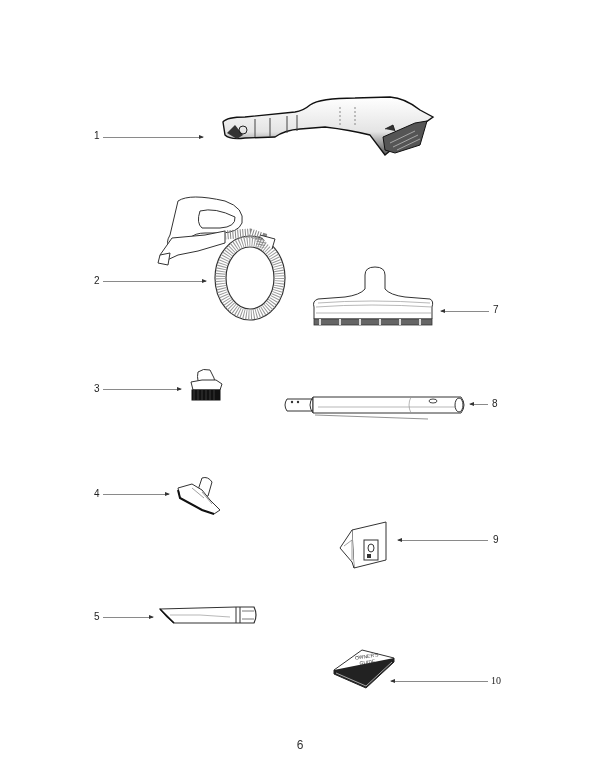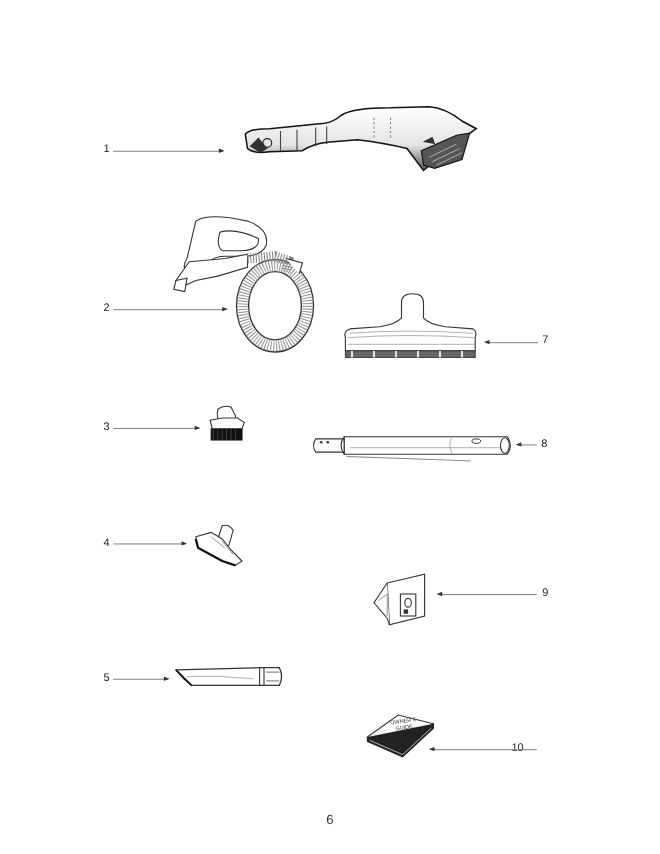--- a/index.html
+++ b/index.html
@@ -126,21 +126,21 @@
 <div class="part" style="left:160px;top:605px;width:100px;height:22px;">
   <svg width="100" height="22" viewBox="0 0 100 22">
     <path d="M0,4 L76,2 L94,2 Q98,10 94,18 L76,18 L14,18 Q6,12 0,4 Z" fill="#fff" stroke="#333" stroke-width="1.2"></path>
     <path d="M76,2 L76,18 M80,2 L80,18" stroke="#333" stroke-width="1"></path>
     <path d="M82,6 L94,6 M82,14 L94,14" stroke="#555" stroke-width="0.8"></path>
     <path d="M10,10 Q40,9 70,12" stroke="#999" stroke-width="0.7" fill="none"></path>
     <path d="M0,4 L14,18" stroke="#111" stroke-width="1.5"></path>
   </svg>
 </div>
 
-<span class="label" style="left:465px;top:676px;">10</span>
+<span class="label" style="left:491px;top:676px;font-family:Liberation Serif, serif;">10</span>
 <div class="leader l" style="left:391px;top:681px;width:97px;"></div>
 <div class="part" style="left:332px;top:648px;width:65px;height:42px;">
   <svg width="65" height="42" viewBox="0 0 65 42">
     <path d="M2,22 L30,2 L62,10 L34,36 Z" fill="#fff" stroke="#333" stroke-width="1"></path>
     <path d="M2,22 L2,26 L34,40 L62,14 L62,10" fill="#222" stroke="#222" stroke-width="1"></path>
     <path d="M4,25 L34,38 L60,14" fill="none" stroke="#fff" stroke-width="0.6"></path>
   </svg>
   <div style="position:absolute;left:20px;top:5px;width:30px;text-align:center;font-size:5px;line-height:6px;color:#333;transform:rotate(-8deg);">
     <div>OWNER'S</div>
     <div>GUIDE</div>

